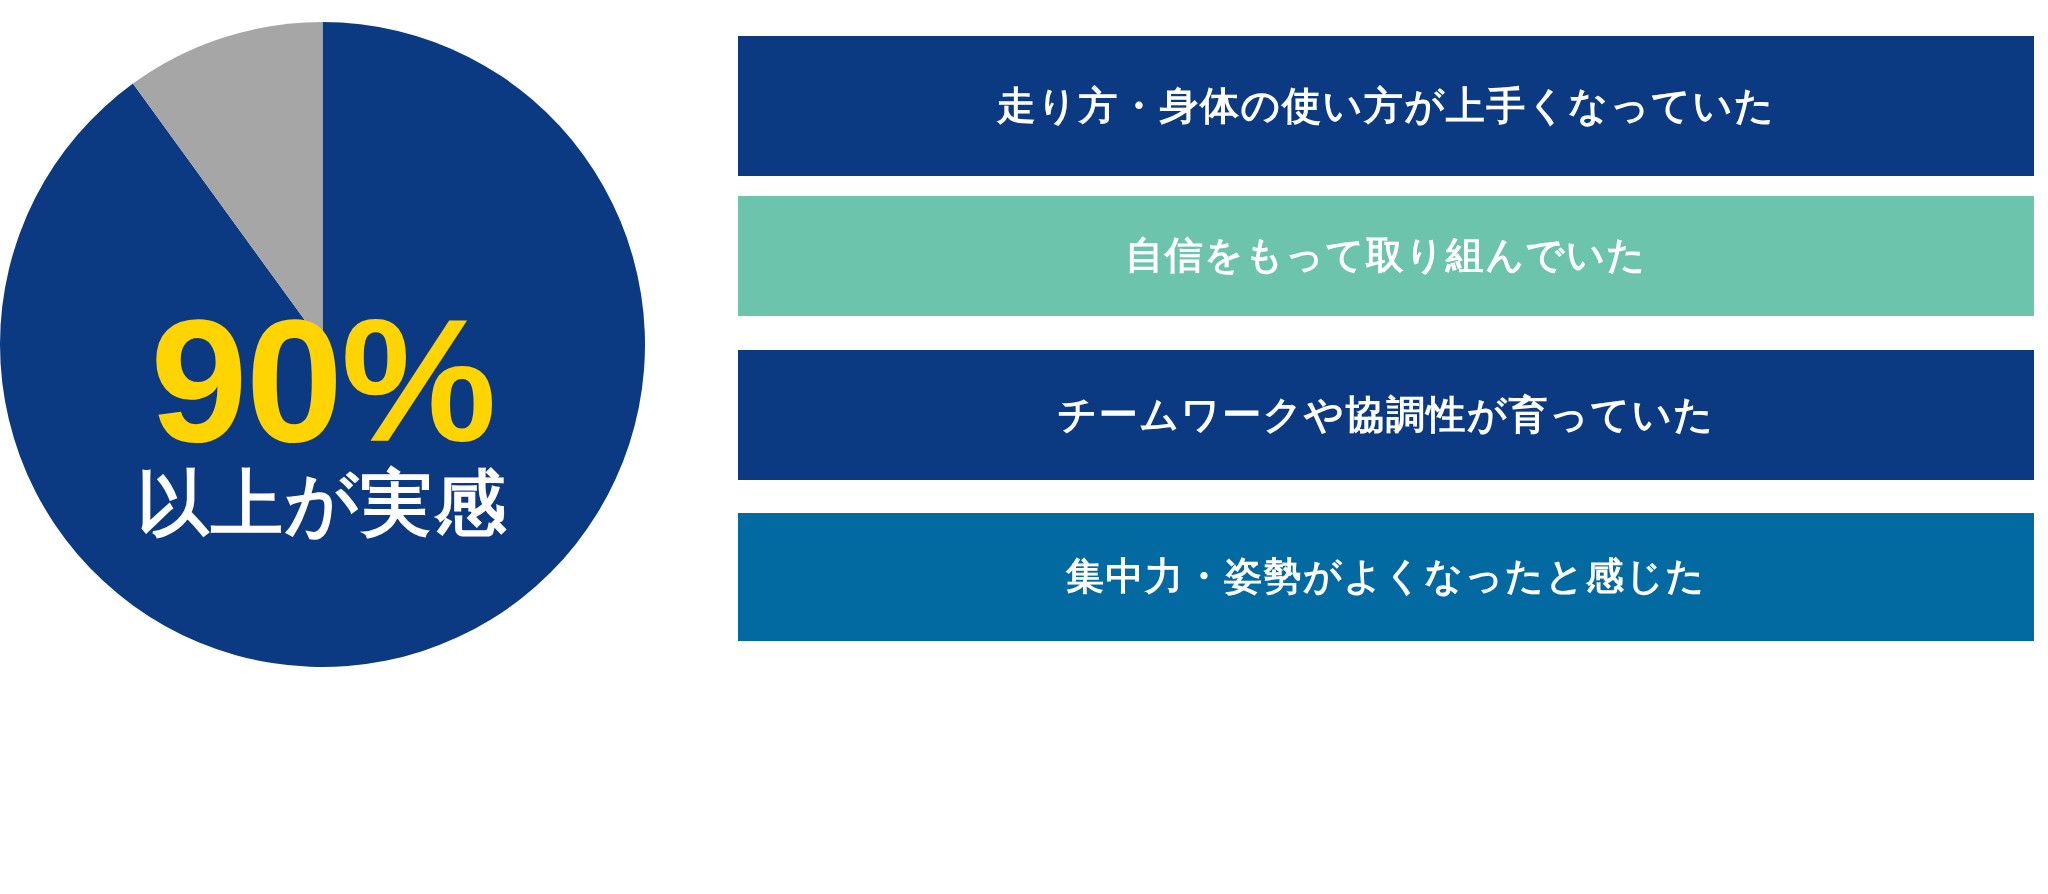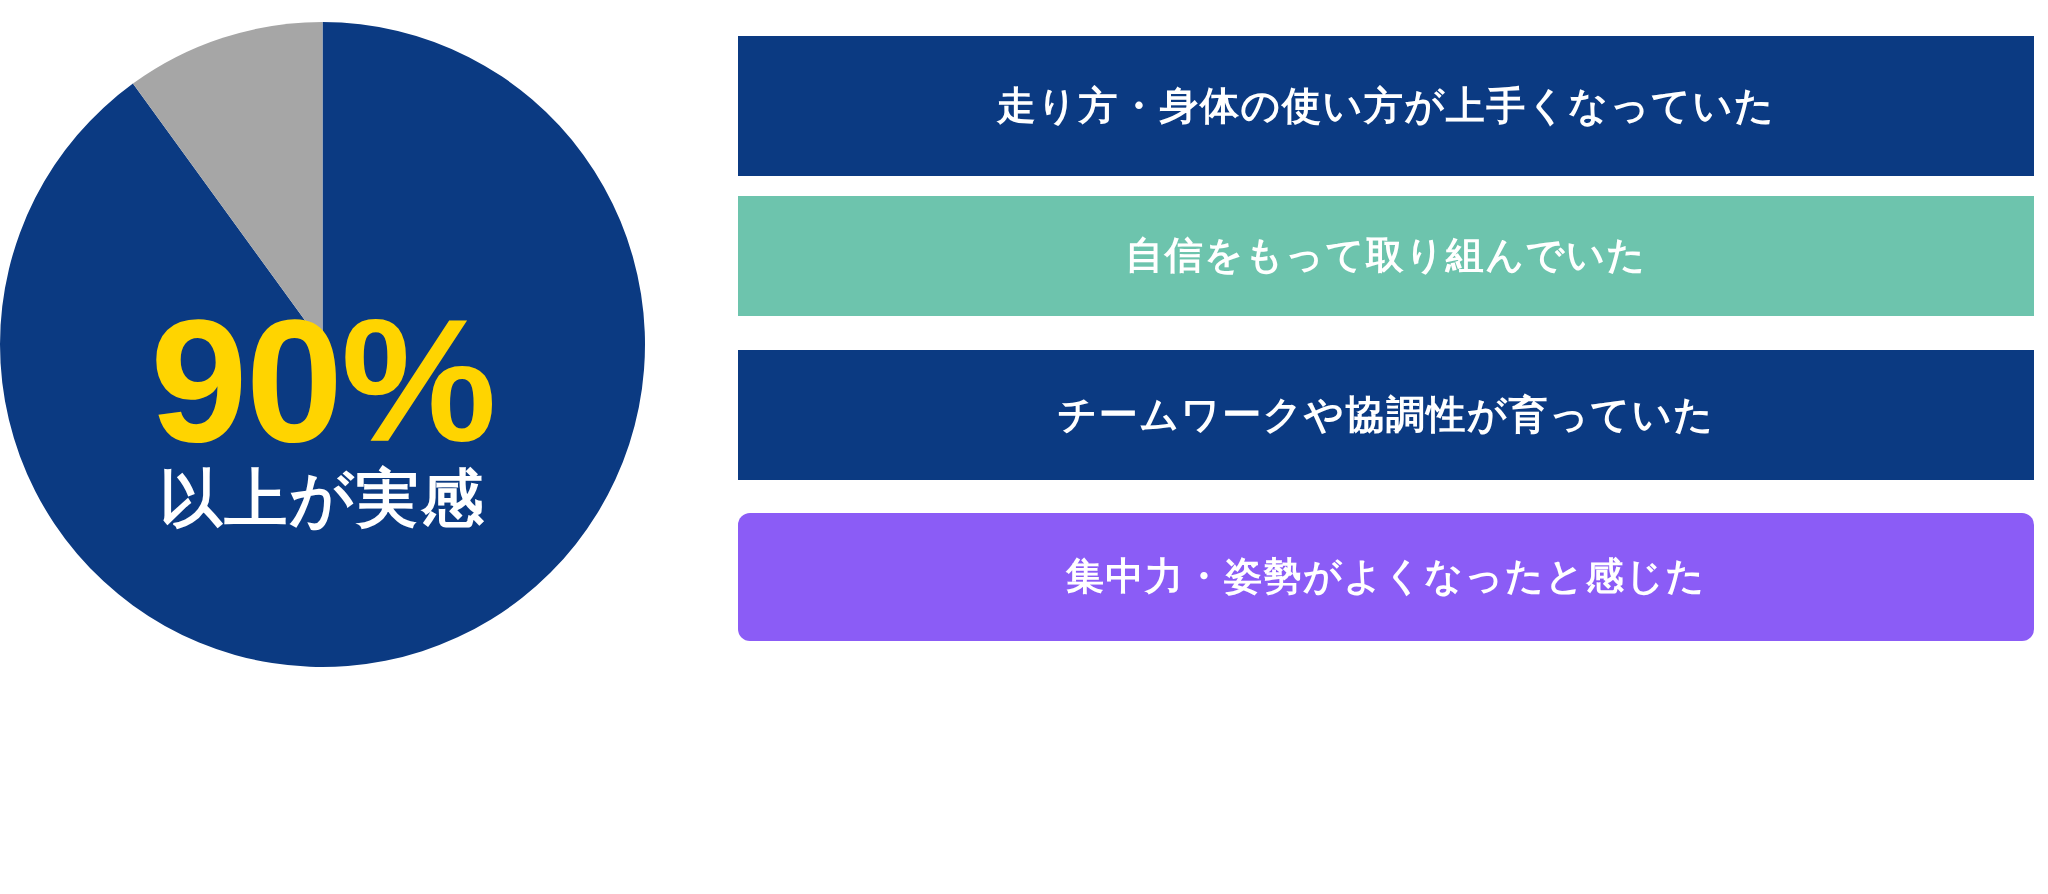--- a/index.html
+++ b/index.html
@@ -54,21 +54,21 @@
     font-size: 175px;
     line-height: 0.92;
     font-weight: 700;
     letter-spacing: -2px;
     color: #FFD400;
   }
 
   .pie-sub {
     display: block;
     margin-top: 6px;
-    font-size: 63px;
+    font-size: 72px;
     line-height: 1.0;
     font-weight: 700;
     letter-spacing: 2px;
     color: #ffffff;
   }
 
   
   .bars-panel {
     position: absolute;
     left: 738px;
@@ -134,19 +134,19 @@
     </div>
 
     <div class="bar bar-2" style="background:#0B3A82;">
       <span class="bar-label">チームワークや協調性が育っていた</span>
     </div>
 
     <div class="bar bar-1" style="background:#6DC4AD;">
       <span class="bar-label">自信をもって取り組んでいた</span>
     </div>
 
-    <div class="bar bar-3" style="background:#8b5cf6;border-radius:12px;">
+    <div class="bar bar-3" style="background:#0369a1;">
       <span class="bar-label">集中力・姿勢がよくなったと感じた</span>
     </div>
 
   </div>
 
 </div>
 
 </body></html>

